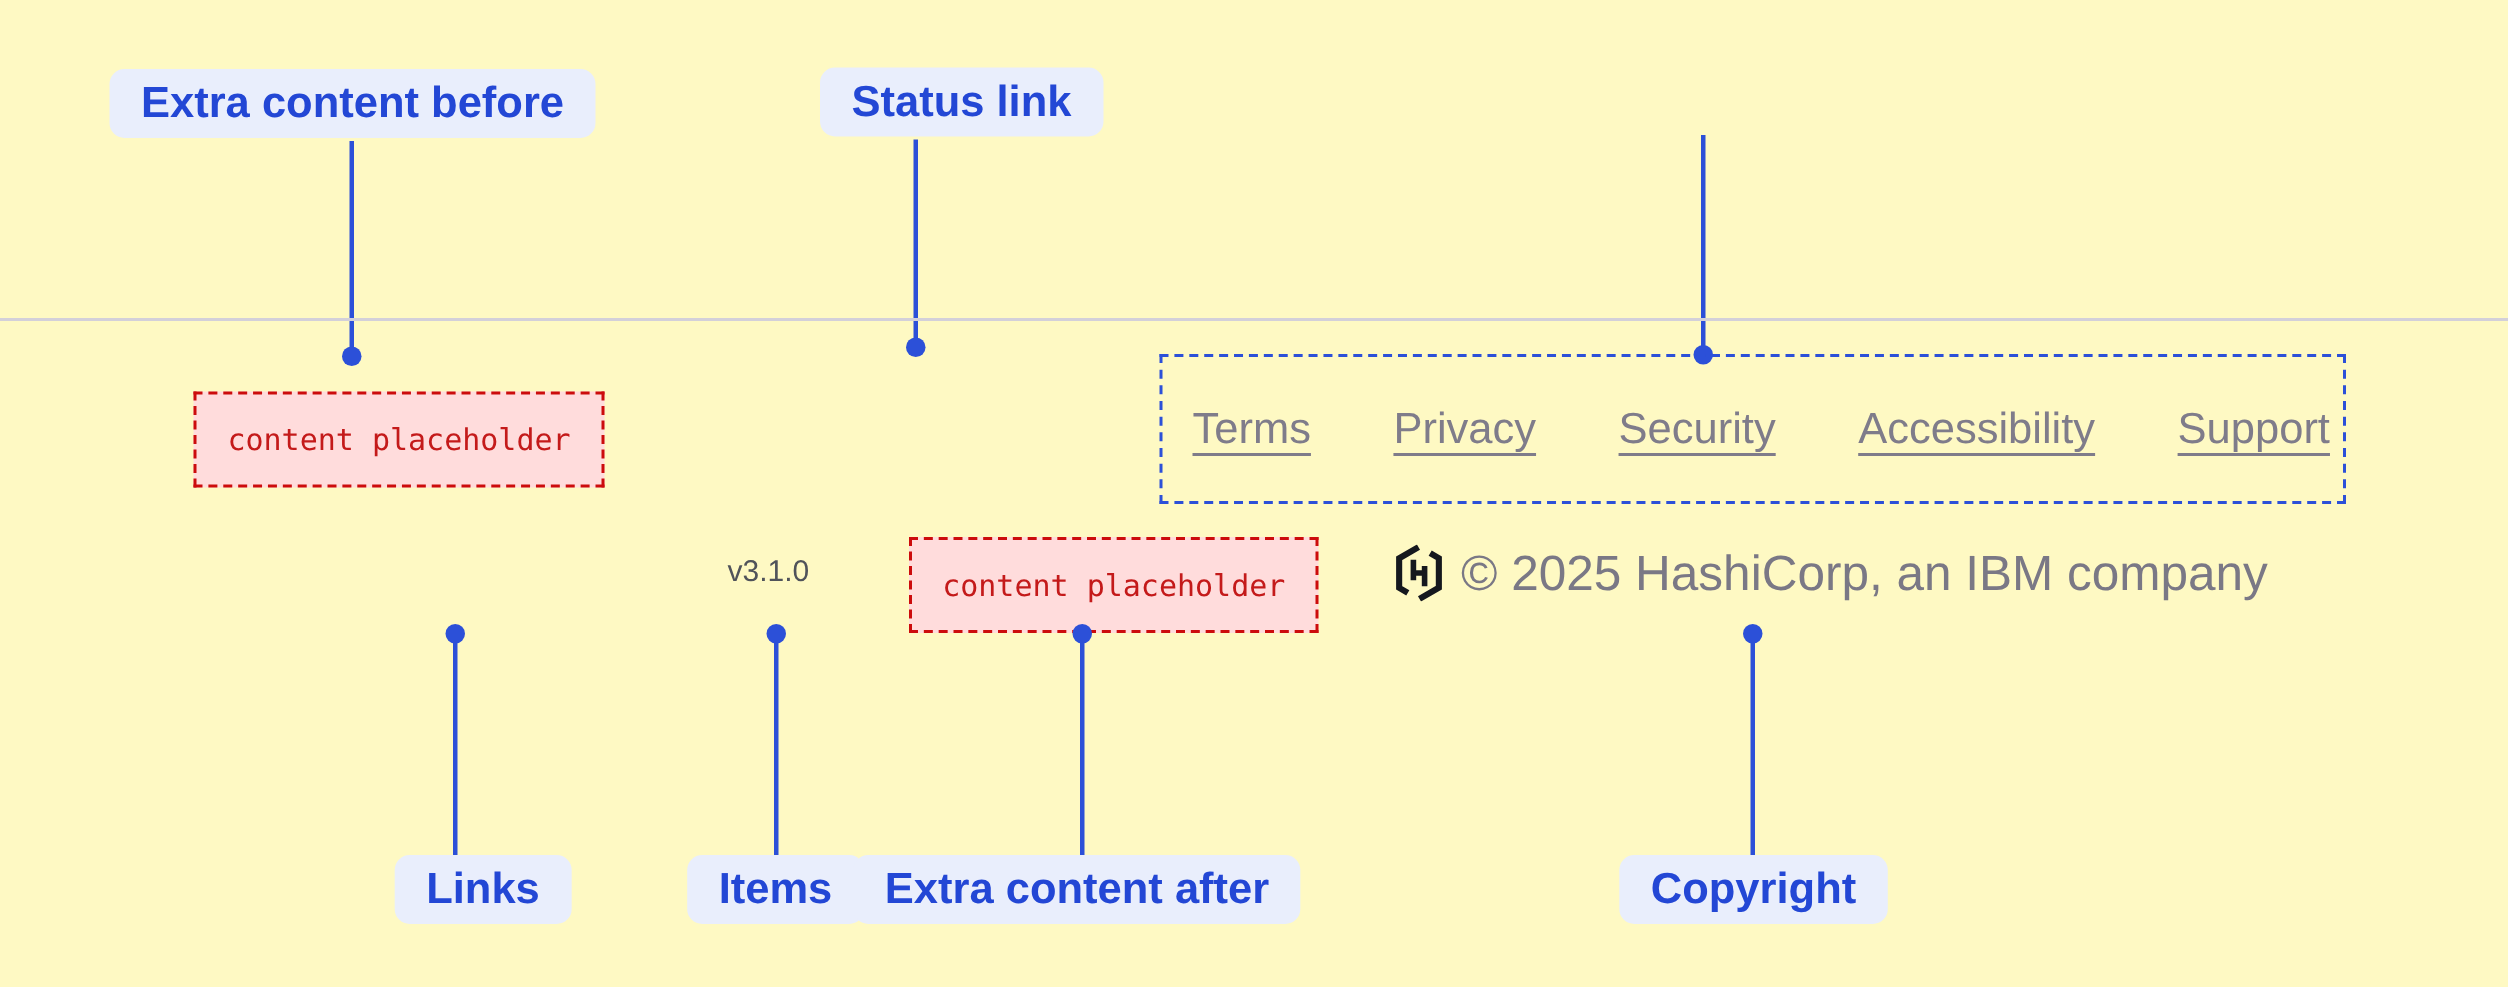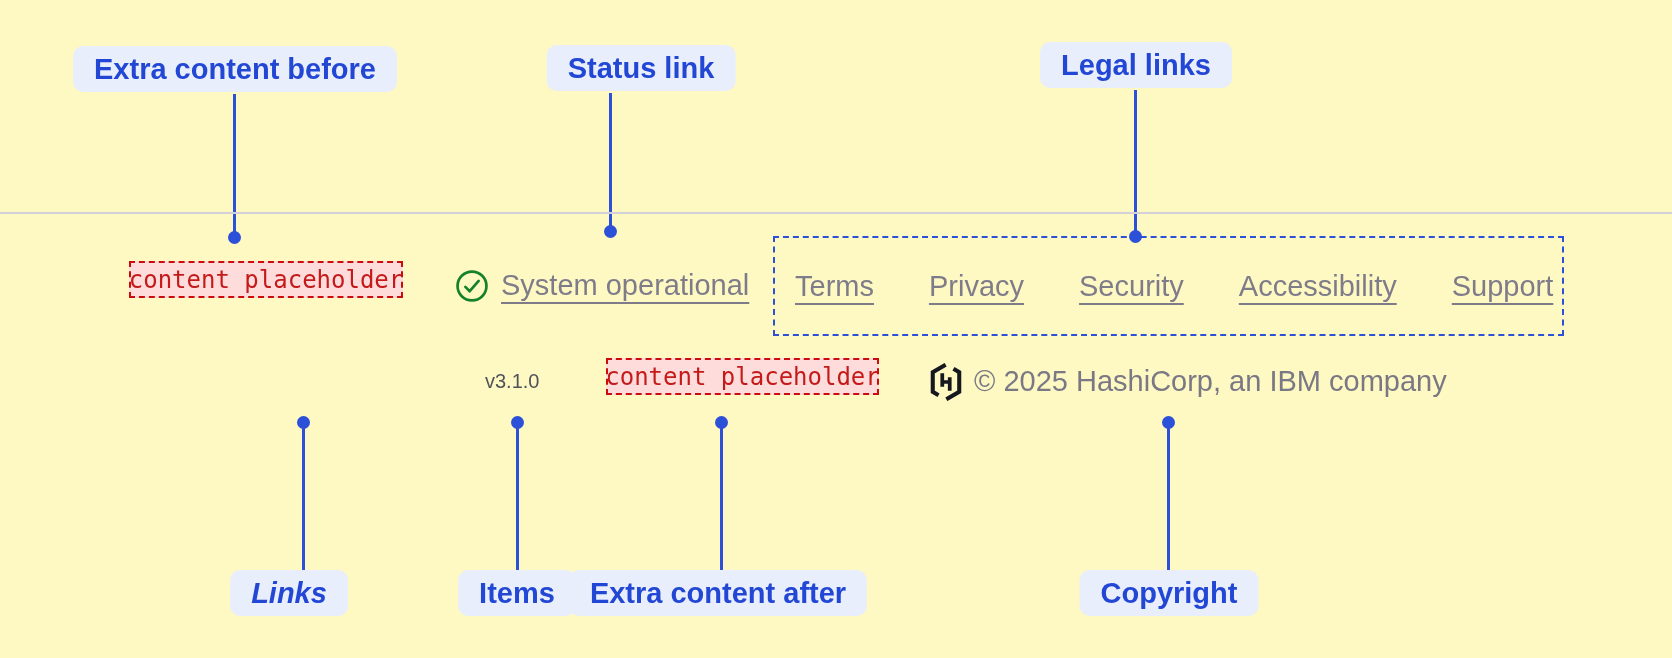--- a/index.html
+++ b/index.html
@@ -16,25 +16,25 @@
     position:absolute;transform:translateX(-50%);
     height:46px;line-height:46px;padding:0 21px;border-radius:10px;
     background:var(--label_bg,#e9eefc);color:var(--accent,#2347d5);
     font-size:29px;font-weight:600;white-space:nowrap;
   }
   
   .vline{position:absolute;width:3px;background:var(--line_blue,#2c50d8);}
   .dot{position:absolute;width:13px;height:13px;border-radius:50%;background:var(--line_blue,#2c50d8);}
   
   .placeholder-box{
-    position:absolute;height:37px;box-sizing:border-box;
+    position:absolute;height:64px;box-sizing:border-box;
     background:var(--red_bg,#ffdcdc);border:2px dashed var(--red_border,#cc0c0c);
     display:flex;align-items:center;justify-content:center;
     color:var(--red_text,#c41a1a);
-    font-family:"DejaVu Sans Mono","Liberation Mono",monospace;font-size:24px;
+    font-family:"DejaVu Sans Mono","Liberation Mono",monospace;font-size:20px;
     white-space:nowrap;overflow:hidden;
   }
   .status-link{
     position:absolute;left:455px;top:262px;height:47px;
     display:flex;align-items:center;gap:12px;color:var(--faded,#7f7c8a);
   }
   .status-link .icon{width:34px;height:34px;color:var(--green,#15822b);flex:none;display:block;}
   .link-text{
     font-size:29px;font-weight:500;
     text-decoration:underline;text-decoration-thickness:2px;text-underline-offset:7px;
@@ -52,52 +52,42 @@
   }
   .changelog .icon{width:27px;height:27px;color:var(--faded,#7f7c8a);display:block;}
   .version{
     position:absolute;left:485px;top:358px;height:47px;line-height:47px;
     font-size:20px;color:var(--version,#50535a);
   }
   .brand{position:absolute;left:929px;top:363px;width:34px;height:38px;color:var(--logo,#15181e);}
   .brand svg{display:block;width:100%;height:100%;}
   .copyright{
     position:absolute;left:974px;top:358px;height:47px;line-height:47px;
-    font-size:29px;color:var(--copyright,#7a7885);white-space:nowrap;
+    font-size:33px;color:var(--copyright,#7a7885);white-space:nowrap;
   }
 </style>
 </head>
 <body>
 
 <div class="canvas">
 
   <div class="pill" style="left:235px;top:46px;">Extra content before</div>
   <div class="pill" style="left:641px;top:45px;">Status link</div>
-  <div class="pill" style="left:1136px;top:42px;">Legal links</div>
 
   <div class="vline" style="left:233px;top:94px;height:138px;"></div>
   <div class="dot" style="left:228px;top:231px;"></div>
   <div class="vline" style="left:609px;top:93px;height:134px;"></div>
   <div class="dot" style="left:604px;top:225px;"></div>
   <div class="vline" style="left:1134px;top:90px;height:142px;"></div>
   <div class="dot" style="left:1129px;top:230px;"></div>
 
   <div class="divider"></div>
 
   <div class="placeholder-box" style="left:129px;top:261px;width:274px;">content placeholder</div>
 
-  <div class="status-link">
-    <span class="icon">
-      <svg viewBox="0 0 24 24" fill="none" stroke="currentColor" stroke-width="1.9" stroke-linecap="round" stroke-linejoin="round">
-        <circle cx="12" cy="12" r="10.2"></circle>
-        <path d="M7.3 12.6l3.1 3.1 6.3-7.3"></path>
-      </svg>
-    </span>
-    <span class="link-text">System operational</span>
-  </div>
 
   <div class="legal-box">
     <span class="link-text legal-link">Terms</span>
     <span class="link-text legal-link">Privacy</span>
     <span class="link-text legal-link">Security</span>
     <span class="link-text legal-link">Accessibility</span>
     <span class="link-text legal-link">Support</span>
   </div>
 
 
@@ -117,18 +107,18 @@
 
   <div class="dot" style="left:297px;top:416px;"></div>
   <div class="vline" style="left:302px;top:428px;height:142px;"></div>
   <div class="dot" style="left:511px;top:416px;"></div>
   <div class="vline" style="left:516px;top:428px;height:142px;"></div>
   <div class="dot" style="left:715px;top:416px;"></div>
   <div class="vline" style="left:720px;top:428px;height:142px;"></div>
   <div class="dot" style="left:1162px;top:416px;"></div>
   <div class="vline" style="left:1167px;top:428px;height:142px;"></div>
 
-  <div class="pill" style="left:289px;top:570px;font-style:italic;">Links</div>
+  <div class="pill" style="left:322px;top:570px;">Links</div>
   <div class="pill" style="left:517px;top:570px;">Items</div>
   <div class="pill" style="left:718px;top:570px;">Extra content after</div>
   <div class="pill" style="left:1169px;top:570px;text-align:center;">Copyright</div>
 
 </div>
 
 </body></html>

